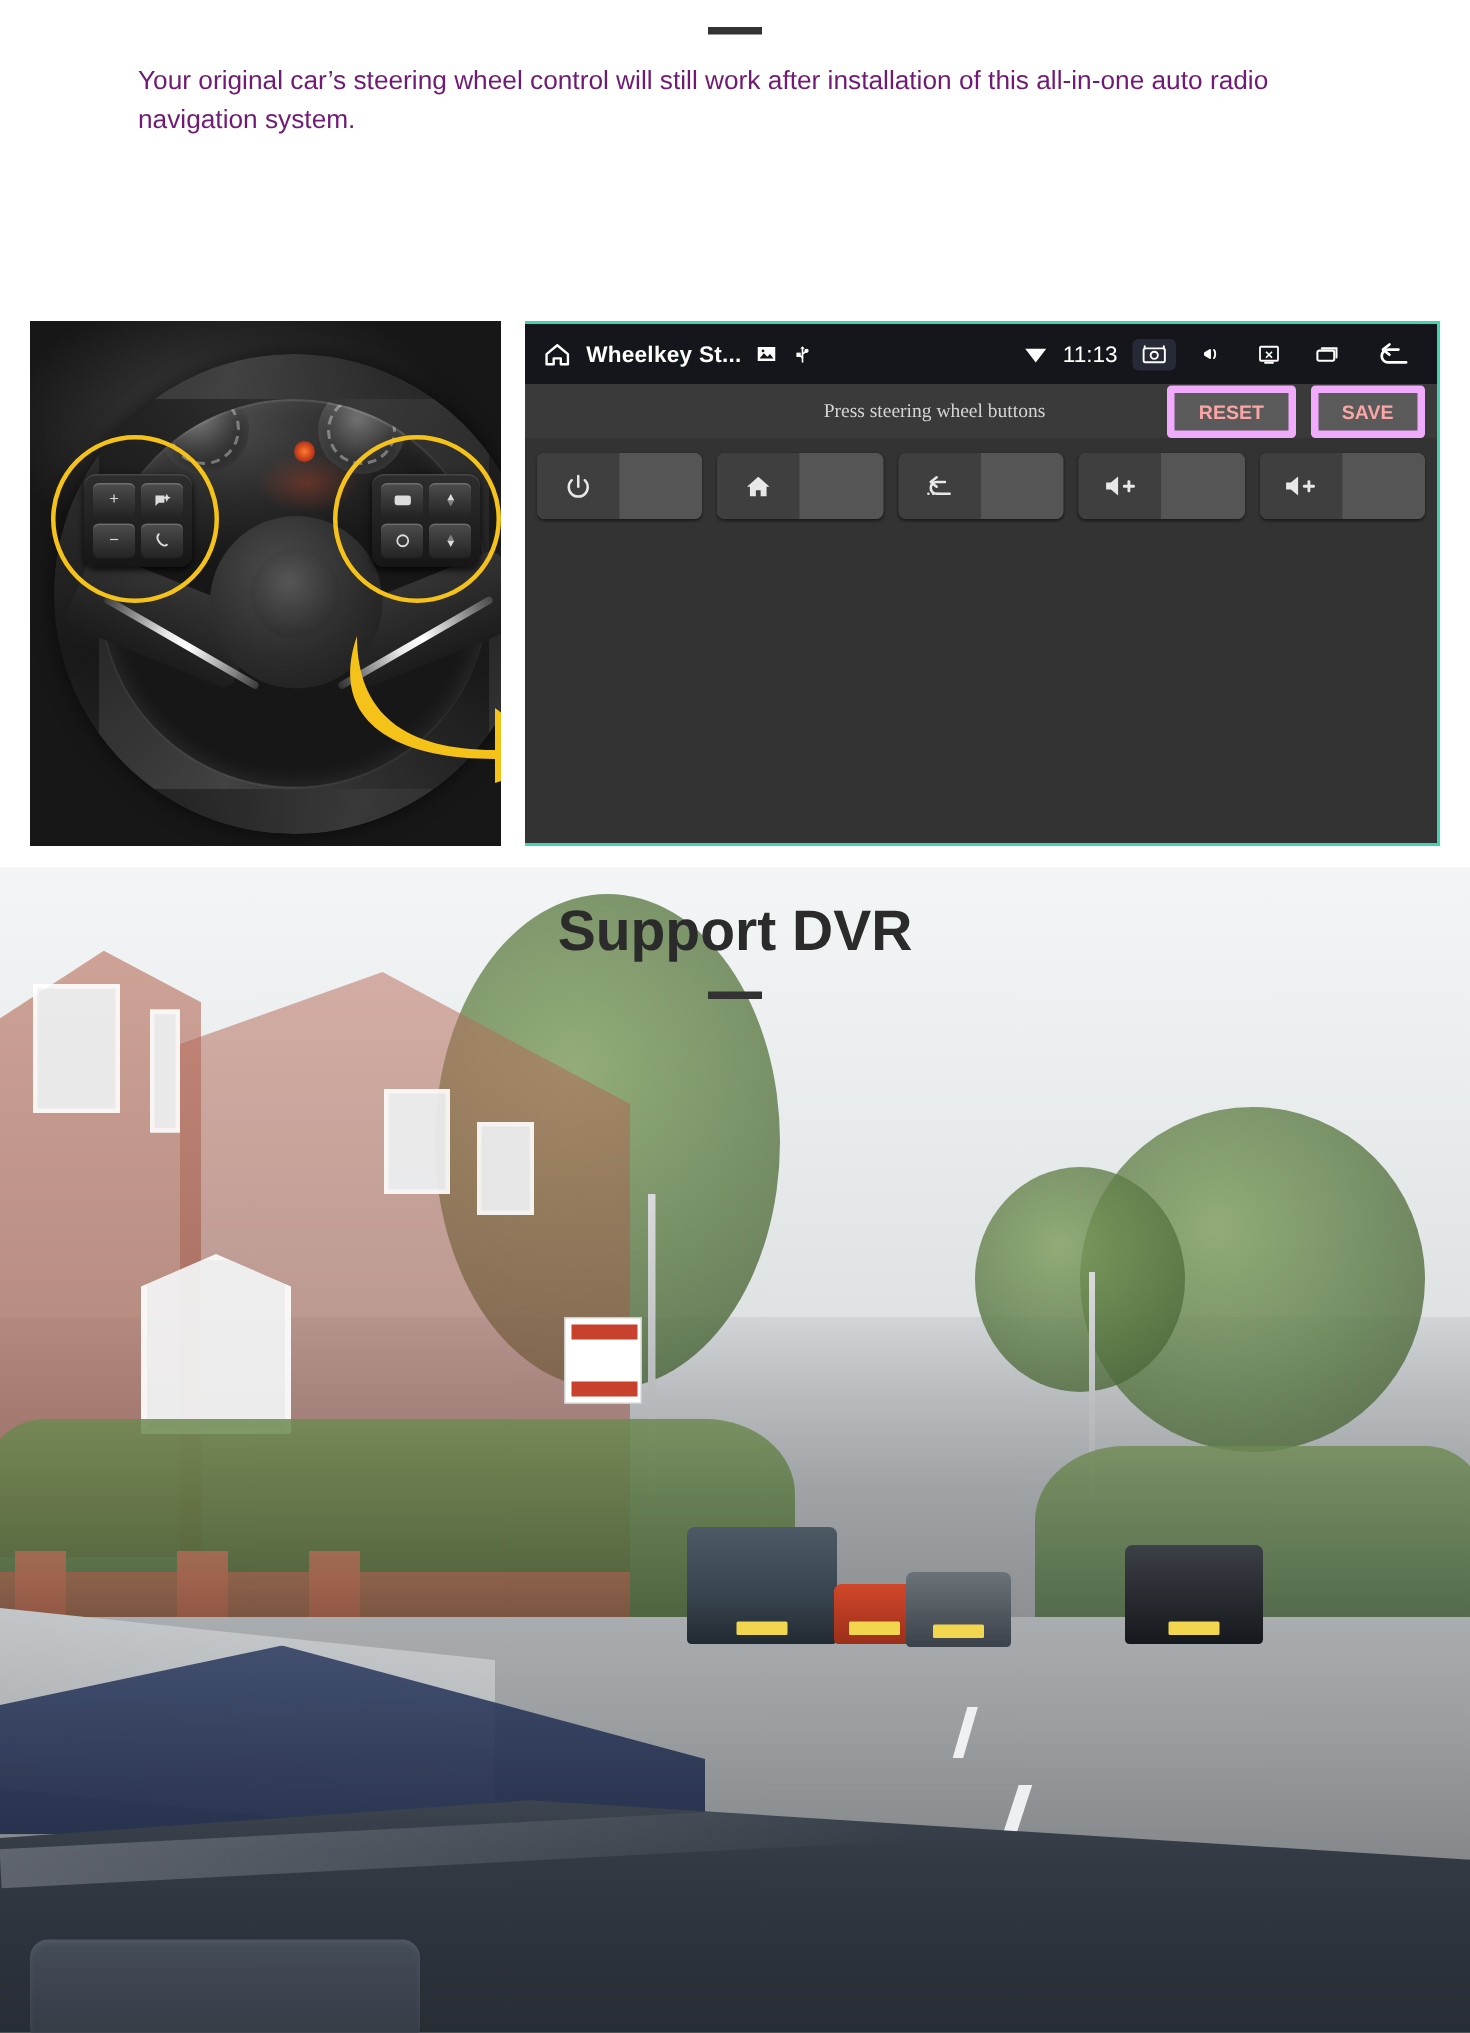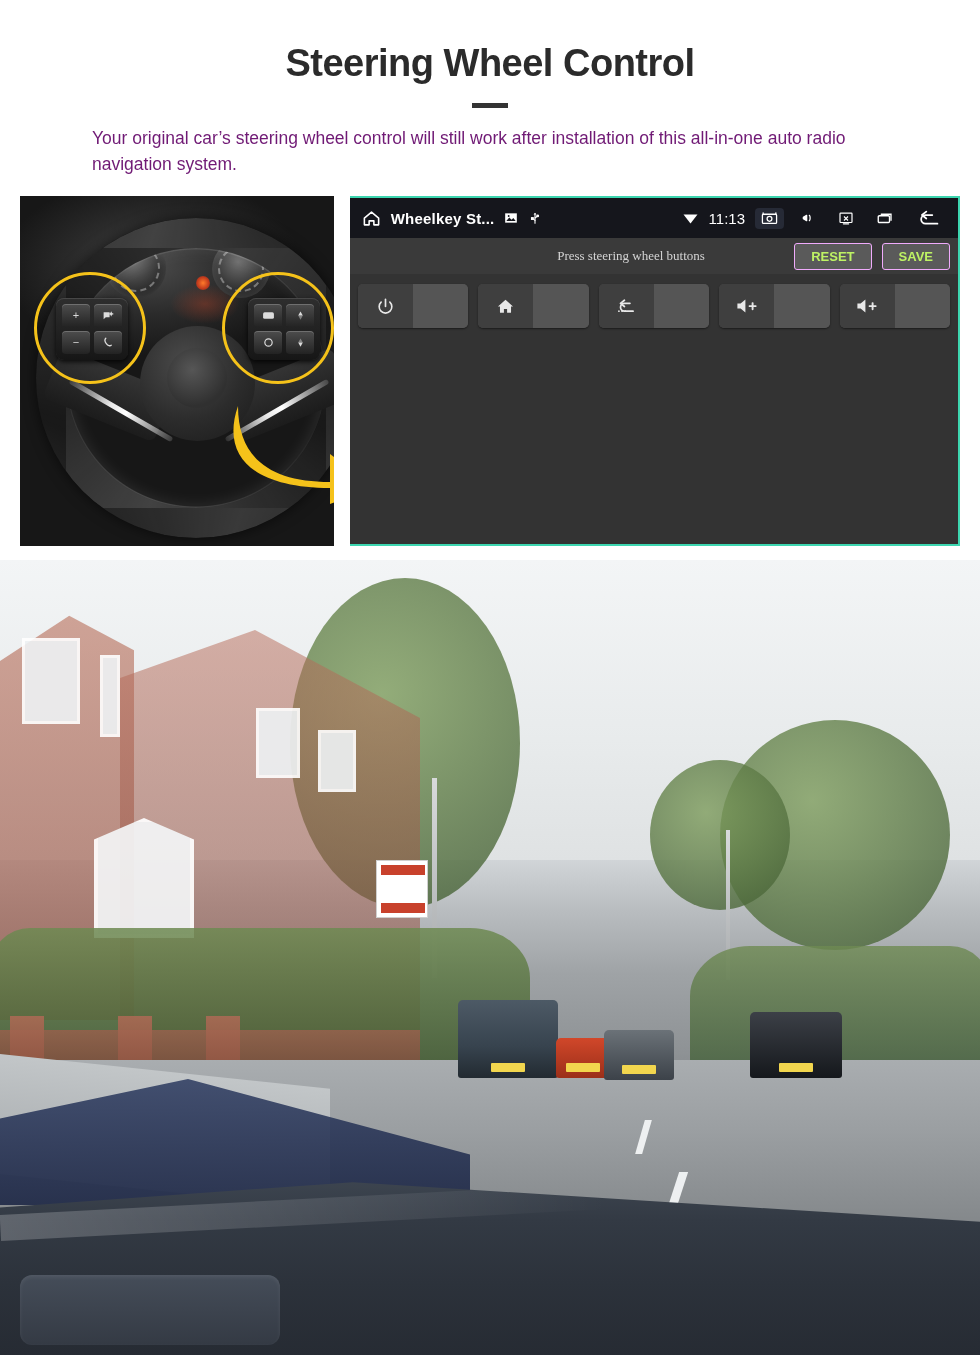--- a/index.html
+++ b/index.html
@@ -129,22 +129,22 @@
   .sb-spacer { flex:1; }
   .hu-clock { font-size:15px; font-weight:normal; color:#fff; }
   .sb-btn { padding:3px 6px; border-radius:4px; }
   .sb-btn.active { background:#262a36; }
 
   .hu-actionbar {
     height:36px; background:#3a3a3a; display:flex; align-items:center; padding:0 8px;
   }
   .hu-hint { flex:1; text-align:center; color:#d4d4d4; font-size:13px; padding-left:120px;font-family:Liberation Serif, serif; }
   .hu-btn {
-    background:#5a5a5a; color:#bef264; font-size:13px; font-weight:bold;
-    border:1px solid #f0abfc; border-radius:3px;
+    background:#5a5a5a; color:#fca5a5; font-size:13px; font-weight:bold;
+    border:5px solid #f0abfc; border-radius:3px;
     padding:5px 16px; margin-left:10px; cursor:pointer;
   }
 
   .hu-body { background:#333333; height:274px; padding:10px 8px; }
   .hu-keyrow { display:flex; gap:10px; }
   .keyslot {
     flex:1; height:44px; display:flex; border-radius:5px; overflow:hidden;
     background:#4a4a4a; box-shadow: 0 1px 2px rgba(0,0,0,.5);
   }
   .keyslot .k-icon {
@@ -254,21 +254,20 @@
   
   .dvr-title-wrap { position:absolute; left:0; top:22px; width:100%; text-align:center; z-index:6; }
   .dvr-title { font-size:38px; font-weight:bold; color:#2b2b2b; }
   .dvr-rule { width:36px; height:5px; background:#333; margin:18px auto 0; }
 </style>
 </head>
 <body>
 
 <section id="section-swc">
 
-  <h1 class="head-title">Steering Wheel Control</h1>
   <div class="head-rule"></div>
   <p class="head-sub">Your original car’s steering wheel control will still work after installation of this all-in-one auto radio navigation system.</p>
 
   <div class="swc-row">
 
     <div class="wheel-photo">
       <div class="dash-glow"></div>
       <div class="gauge g1">
           <div class="gauge-ring"></div>
         </div>
@@ -521,14 +520,18 @@
     <div class="lane" style="left:672px; top:612px; width:9px;  height:44px; transform:skewX(-18deg);"></div>
     <div class="lane" style="left:716px; top:680px; width:12px; height:54px; transform:skewX(-20deg);"></div>
 
     <div class="bonnet-blue"></div>
     <div class="dashboard">
       <div class="dash-sheen"></div>
       <div class="dash-vent"></div>
     </div>
   </div>
 
+  <div class="dvr-title-wrap">
+    <div class="dvr-title">Support DVR</div>
+    <div class="dvr-rule"></div>
+  </div>
 
 </section>
 
 </body></html>

